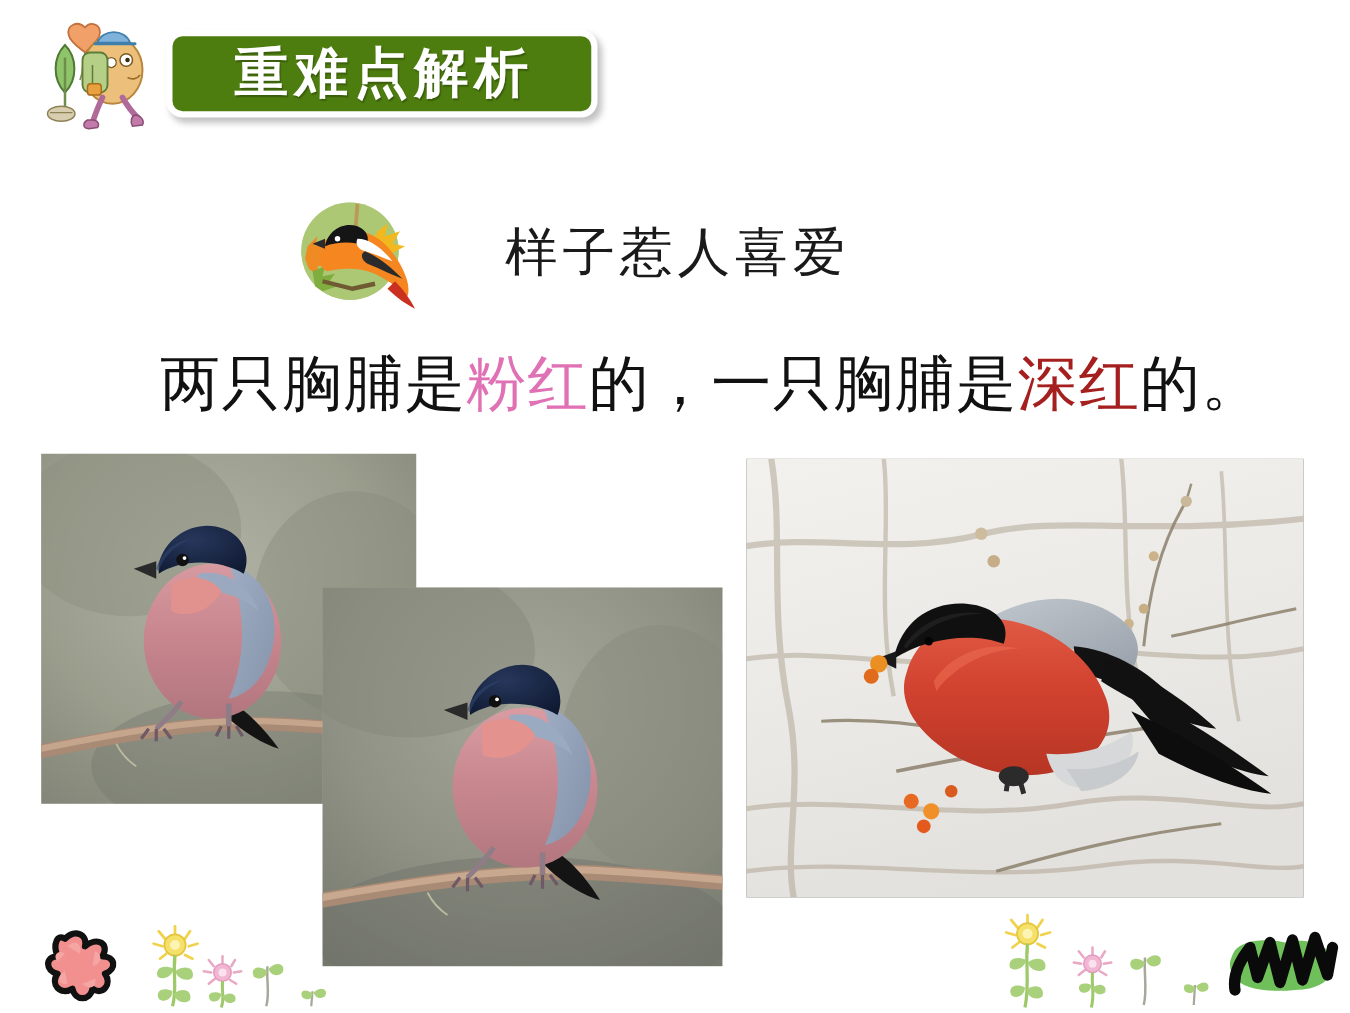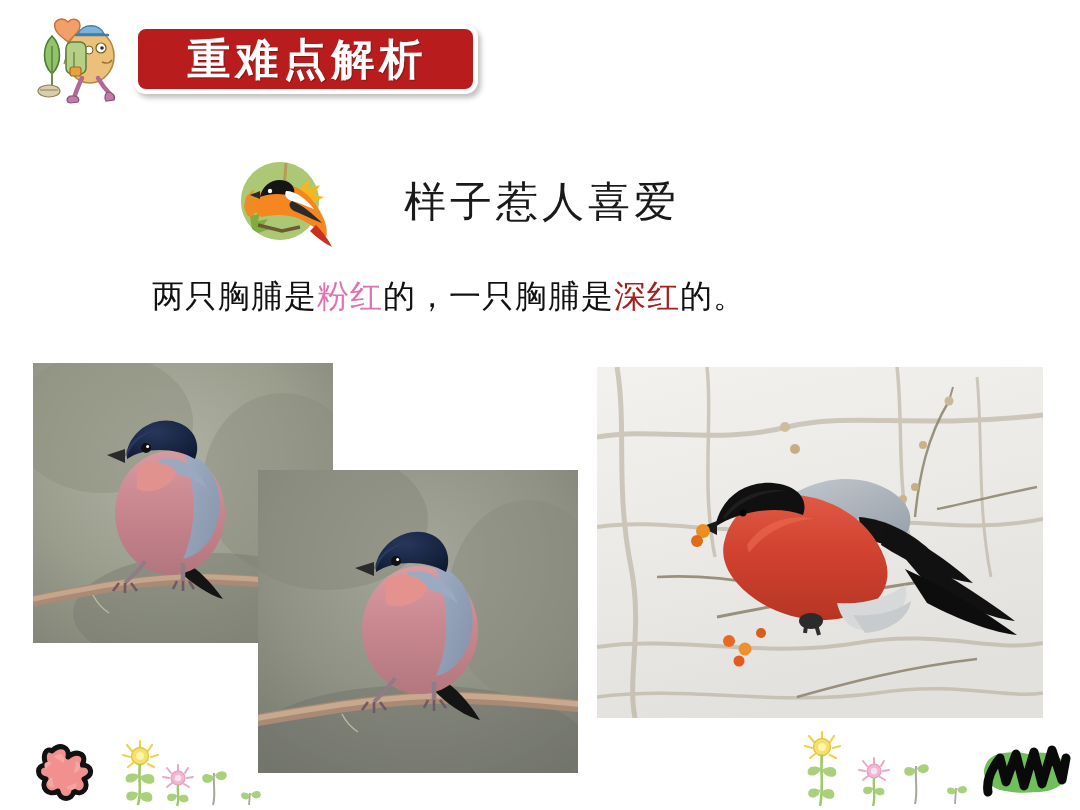--- a/index.html
+++ b/index.html
@@ -24,21 +24,21 @@
     height: 96px;
   }
 
   
   #title-banner {
     position: absolute;
     left: 133px;
     top: 24px;
     width: 345px;
     height: 70px;
-    background: #b91c1c;
+    background: #4d7c0f;
     border: 5px solid #ffffff;
     border-radius: 13px;
     box-sizing: border-box;
     box-shadow: 3px 4px 5px rgba(120,120,120,0.45);
     display: flex;
     align-items: center;
     justify-content: center;
   }
   #title-text {
     color: #ffffff;
@@ -75,26 +75,25 @@
     font-family: Liberation Mono, monospace;
     white-space: nowrap;
   }
 
   
   #sentence {
     position: absolute;
     left: 128px;
     top: 275px;
     width: 860px;
-    font-size: 32px;
+    font-size: 48px;
     color: #111111;
     letter-spacing: 1px;
     white-space: nowrap;
     font-family: Liberation Sans, sans-serif;
-    margin-left: 24px;
   }
   .w-pink { color: #E071B4; }
   .w-deepred { color: #A51F1F; }
 
   
   .photo {
     position: absolute;
     overflow: hidden;
     background: #9a9a90;
   }

